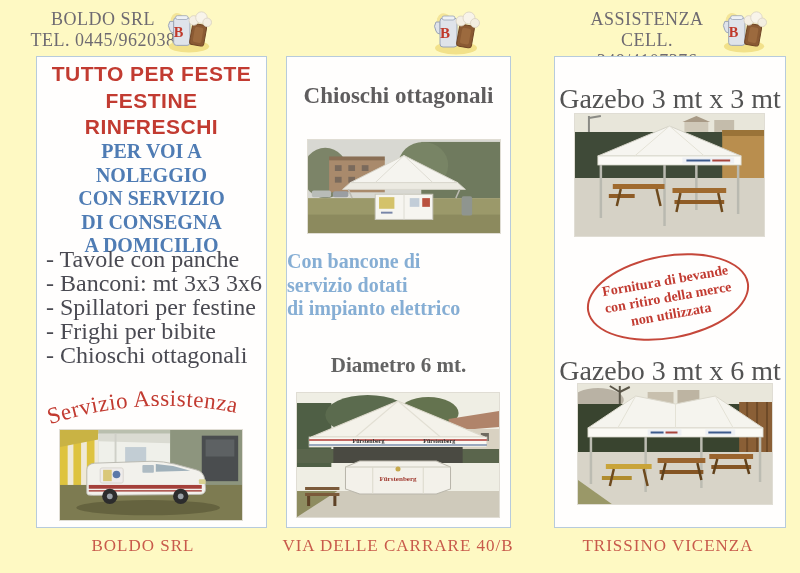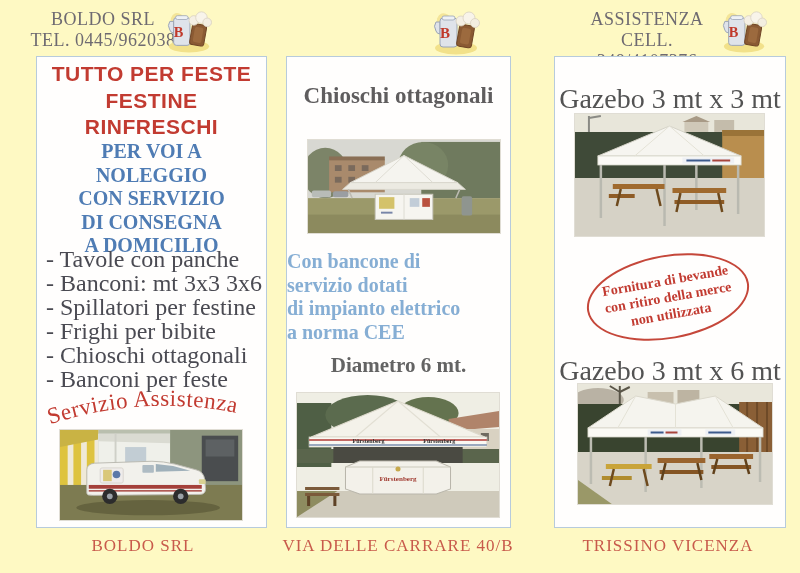--- a/index.html
+++ b/index.html
@@ -107,21 +107,20 @@
       <div>CON SERVIZIO</div>
       <div>DI CONSEGNA</div>
       <div>A DOMICILIO</div>
     </div>
     <div class="abs item-list">
       <div>- Tavole con panche</div>
       <div>- Banconi: mt 3x3 3x6</div>
       <div>- Spillatori per festine</div>
       <div>- Frighi per bibite</div>
       <div>- Chioschi ottagonali</div>
-      <div>- Banconi per feste</div>
     </div>
     <svg class="abs svc-arc" viewBox="0 0 216 42">
       <path id="sa-arc" d="M6,36 Q108,2 212,28" fill="none"></path>
       <text font-family="Liberation Serif, serif" font-size="23" fill="#c23b31" letter-spacing="0.5">
         <textPath href="#sa-arc" startOffset="2">Servizio Assistenza</textPath>
       </text>
     </svg>
 
     <svg class="photo" style="left:23px;top:373px;width:182px;height:90px;" viewBox="0 0 190 95" preserveAspectRatio="none" role="img" aria-label="White assistance van with red stripe parked on grass in front of party tents">
       <rect width="190" height="95" fill="#b9bfae"></rect>
@@ -205,21 +204,20 @@
         <line x1="76" y1="75" x2="88" y2="75" stroke="#7785a8" stroke-width="2"></line>
         <line x1="100" y1="56" x2="100" y2="82" stroke="#dddbD2" stroke-width="1"></line>
       </g>
       <rect x="160" y="58" width="11" height="20" rx="2" fill="#8f958f"></rect>
     </svg>
 
     <div class="abs c-body">
       <div>Con bancone di</div>
       <div>servizio dotati</div>
       <div>di impianto elettrico</div>
-      <div>a norma CEE</div>
     </div>
     <div class="abs c-diam">Diametro 6 mt.</div>
 
     <svg class="photo" style="left:10px;top:336px;width:202px;height:124px;" viewBox="0 0 200 124" preserveAspectRatio="none" role="img" aria-label="Octagonal bar kiosk with branded white umbrella canopy">
       <rect width="200" height="124" fill="#efeee4"></rect>
       <g>
         <rect x="0" y="10" width="34" height="64" fill="#4f5f45"></rect>
         <ellipse cx="70" cy="22" rx="42" ry="20" fill="#5b6b4e"></ellipse>
         <ellipse cx="130" cy="20" rx="30" ry="16" fill="#64734f"></ellipse>
       </g>

